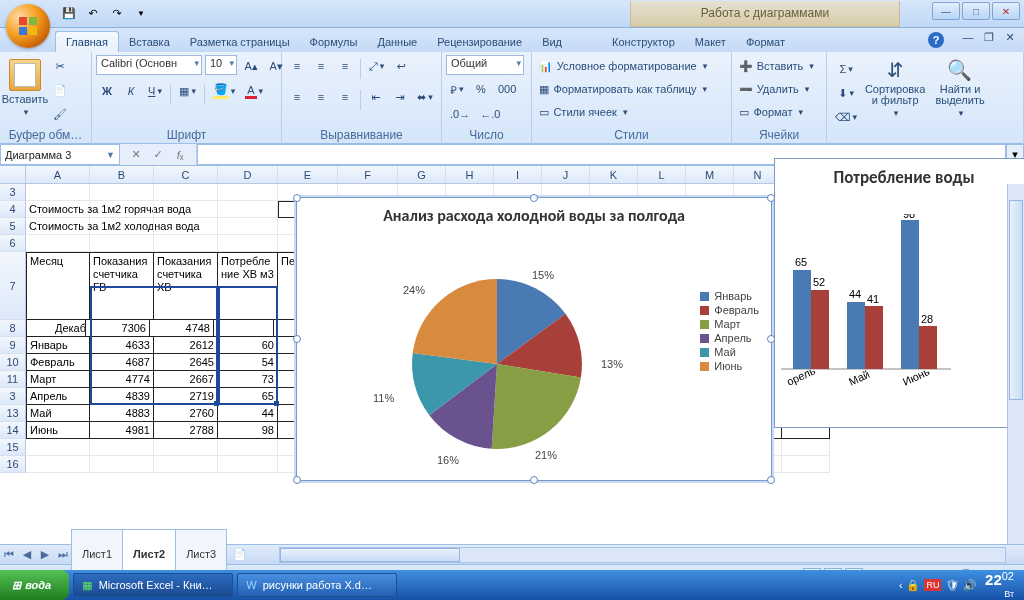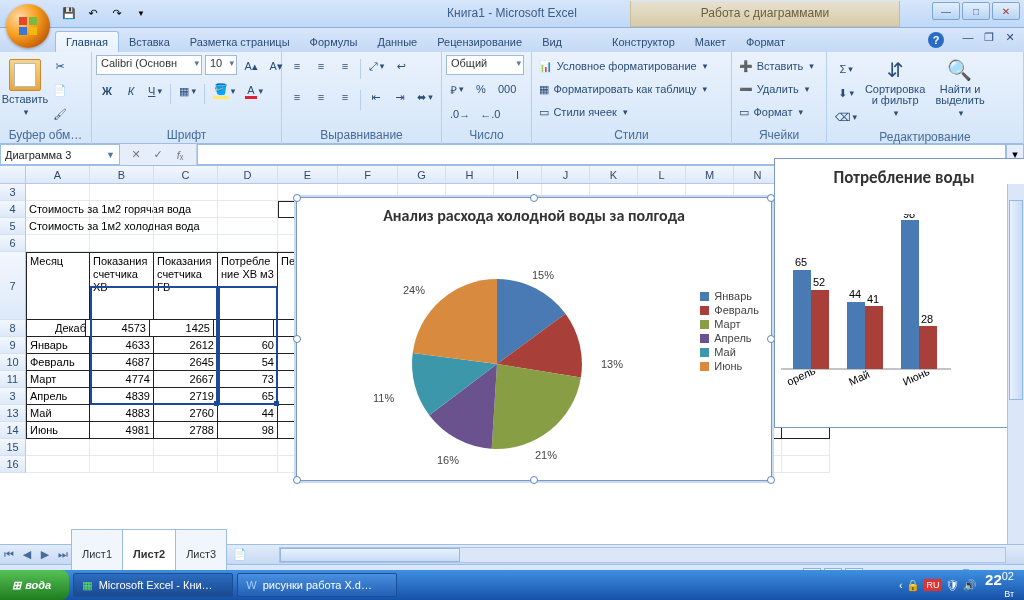--- a/index.html
+++ b/index.html
@@ -114,21 +114,20 @@
         <rect x="3" y="13" width="8" height="8" fill="#3a78d6"></rect>
         <rect x="13" y="13" width="8" height="8" fill="#f2b90f"></rect>
       </svg>
   </div>
   <div class="qat">
     <div class="qat-btn">💾</div>
     <div class="qat-btn">↶</div>
     <div class="qat-btn">↷</div>
     <div class="qat-btn" style="font-size:8px">▼</div>
   </div>
-  <div class="title-center">Книга1 - Microsoft Excel</div>
   <div class="title-context">Работа с диаграммами</div>
   <div class="winbtns">
     <div class="winbtn">—</div>
     <div class="winbtn">□</div>
     <div class="winbtn" style="color:#a33">✕</div>
   </div>
 </div>
 
 <div class="tabs">
   <div class="tab active">Главная</div>
@@ -302,21 +301,20 @@
         <div style="font-size:20px">⇵</div>
         <div style="text-align:center;line-height:11px">Сортировка и фильтр</div>
           <span class="dd">▾</span>
       </div>
       <div class="bigbtn rbtn" style="width:62px">
         <div style="font-size:20px">🔍</div>
         <div style="text-align:center;line-height:11px">Найти и выделить</div>
           <span class="dd">▾</span>
       </div>
     </div>
-    <div class="grp-label">Редактирование</div>
   </div>
 </div>
 
 <div class="fnbar">
   <div class="namebox">
       <span>Диаграмма 3</span>
       <span class="nbdd">▼</span>
     </div>
   <div class="fxbtns">
     <div class="fxbtn">✕</div>
@@ -415,40 +413,40 @@
         <div class="cell" style="width: 48px;"></div>
         <div class="cell" style="width: 48px;"></div>
         <div class="cell" style="width: 48px;"></div>
         <div class="cell" style="width: 48px;"></div>
         <div class="cell" style="width: 48px;"></div>
         <div class="cell" style="width: 48px;"></div>
       </div>
       <div class="row h7 tb top">
         <div class="rh">7</div>
         <div class="cell first" style="width: 64px;">Месяц</div>
+        <div class="cell" style="width: 64px;">Показания счетчика ГВ</div>
         <div class="cell" style="width: 64px;">Показания счетчика ХВ</div>
-        <div class="cell" style="width: 64px;">Показания счетчика ГВ</div>
         <div class="cell" style="width: 60px;">Потребление ХВ м3</div>
         <div class="cell" style="width: 60px; overflow: visible;">Пе</div>
         <div class="cell" style="width: 60px;"></div>
         <div class="cell" style="width: 48px;"></div>
         <div class="cell" style="width: 48px;"></div>
         <div class="cell" style="width: 48px;"></div>
         <div class="cell" style="width: 48px;"></div>
         <div class="cell" style="width: 48px;"></div>
         <div class="cell" style="width: 48px;"></div>
         <div class="cell" style="width: 48px;"></div>
         <div class="cell" style="width: 48px;"></div>
         <div class="cell" style="width: 48px;"></div>
       </div>
       <div class="row tb">
         <div class="rh">8</div>
         <div class="cell first" style="width: 60px; padding-left: 28px;">Декабрь</div>
-        <div class="cell r" style="width: 64px;">4573</div>
-        <div class="cell r" style="width: 64px;">1425</div>
+        <div class="cell r" style="width: 64px;">7306</div>
+        <div class="cell r" style="width: 64px;">4748</div>
         <div class="cell" style="width: 60px;"></div>
         <div class="cell" style="width: 60px;"></div>
         <div class="cell" style="width: 60px;"></div>
         <div class="cell" style="width: 48px;"></div>
         <div class="cell" style="width: 48px;"></div>
         <div class="cell" style="width: 48px;"></div>
         <div class="cell" style="width: 48px;"></div>
         <div class="cell" style="width: 48px;"></div>
         <div class="cell" style="width: 48px;"></div>
         <div class="cell" style="width: 48px;"></div>

